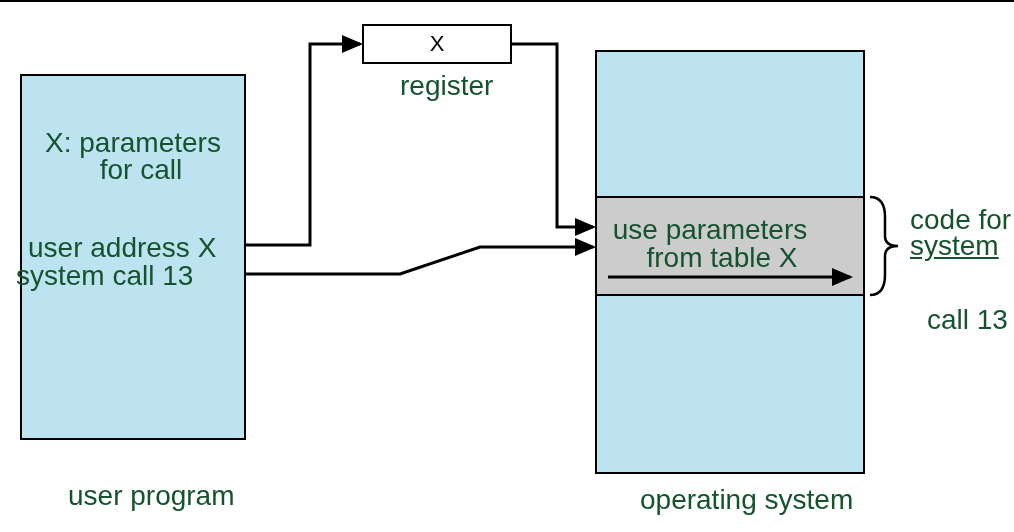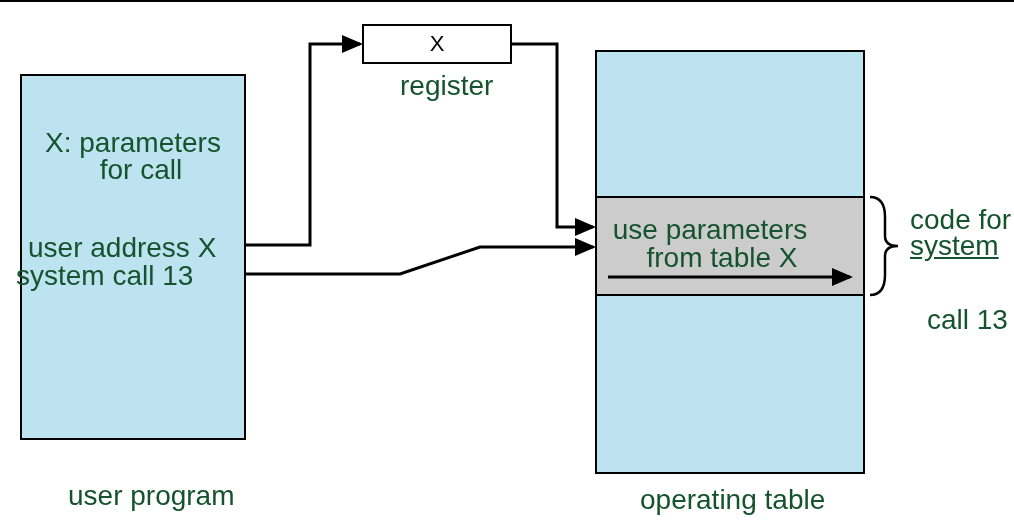--- a/index.html
+++ b/index.html
@@ -84,21 +84,21 @@
 <div class="label" style="left:28px; top:230px;">user address X</div>
 <div class="label" style="left:16px; top:258px;">system call 13</div>
 
 <div class="label" style="left:68px; top:448px;margin-top:30px;">user program</div>
 
 <div class="label" style="left:400px; top:68px;">register</div>
 
 <div class="label center-text" style="left:575px; top:212px; width:270px;">use parameters</div>
 <div class="label center-text" style="left:595px; top:240px; width:254px;">from table X</div>
 
-<div class="label" style="left:640px; top:482px;">operating table</div>
+<div class="label" style="left:640px; top:482px;">operating system</div>
 
 <div class="label" style="left:910px; top:202px;text-align:right;">code for</div>
 <div class="label" style="left:910px; top:228px;text-decoration:underline;">system</div>
 <div class="label" style="left:927px; top:254px;margin-top:48px;">call 13</div>
 
 <svg class="arrows">
   <defs>
     <marker id="arrowhead" markerWidth="8" markerHeight="8" refX="6" refY="3" orient="auto">
       <polygon points="0 0, 7 3, 0 6" fill="#000"></polygon>
     </marker>

